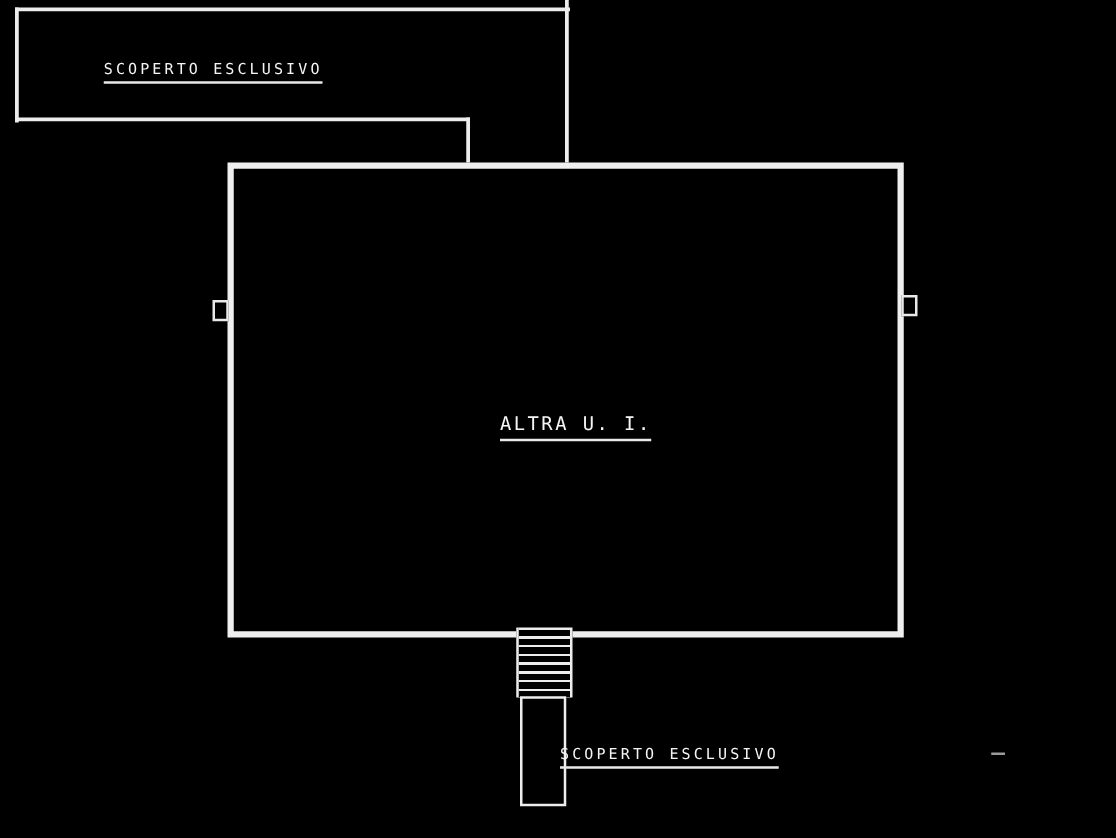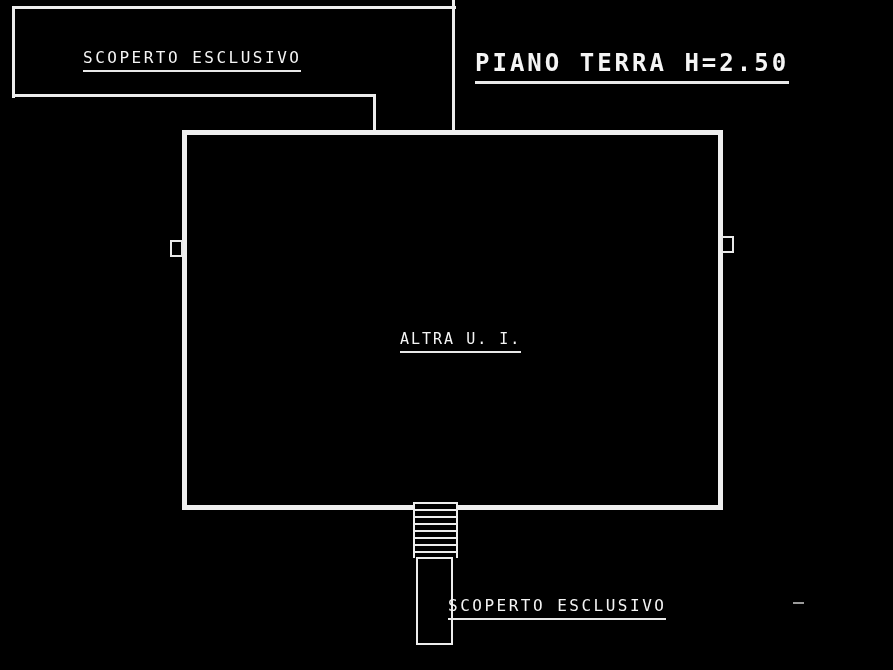--- a/index.html
+++ b/index.html
@@ -23,21 +23,21 @@
     position: absolute;
     color: #f5f5f5;
     white-space: nowrap;
   }
   .label .txt {
     display: inline-block;
     border-bottom: 2px solid #e9e9e9;
     padding-bottom: 3px;
   }
   .label-small {
-    font-size: 16px;
+    font-size: 12px;
     letter-spacing: 2.5px;
   }
   .label-room {
     font-size: 15px;
     letter-spacing: 2px;
     margin-left: 32px;
   }
   .label-title {
     font-size: 24px;
     font-weight: bold;
@@ -103,23 +103,20 @@
   <div class="line" style="left:12px; top:6px; width:444px; height:3px;"></div>
   <div class="line" style="left:12px; top:6px; width:3px; height:92px;"></div>
   <div class="line" style="left:12px; top:94px; width:364px; height:3px;"></div>
   <div class="line" style="left:373px; top:94px; width:3px; height:42px;"></div>
   <div class="line" style="left:452px; top:0px; width:3px; height:136px;"></div>
 
   <div class="label label-small" style="left:83px; top:48px;">
     <span class="txt">SCOPERTO ESCLUSIVO</span>
   </div>
 
-  <div class="label label-title" style="left:475px; top:49px;">
-    <span class="txt">PIANO TERRA H=2.50</span>
-  </div>
 
   <div class="main-building"></div>
 
   <div class="notch" style="left:170px; top:240px; width:13px; height:17px;"></div>
   <div class="notch" style="left:721px; top:236px; width:13px; height:17px;"></div>
 
   <div class="label label-room" style="left:368px; top:330px;">
     <span class="txt">ALTRA U. I.</span>
   </div>
 

